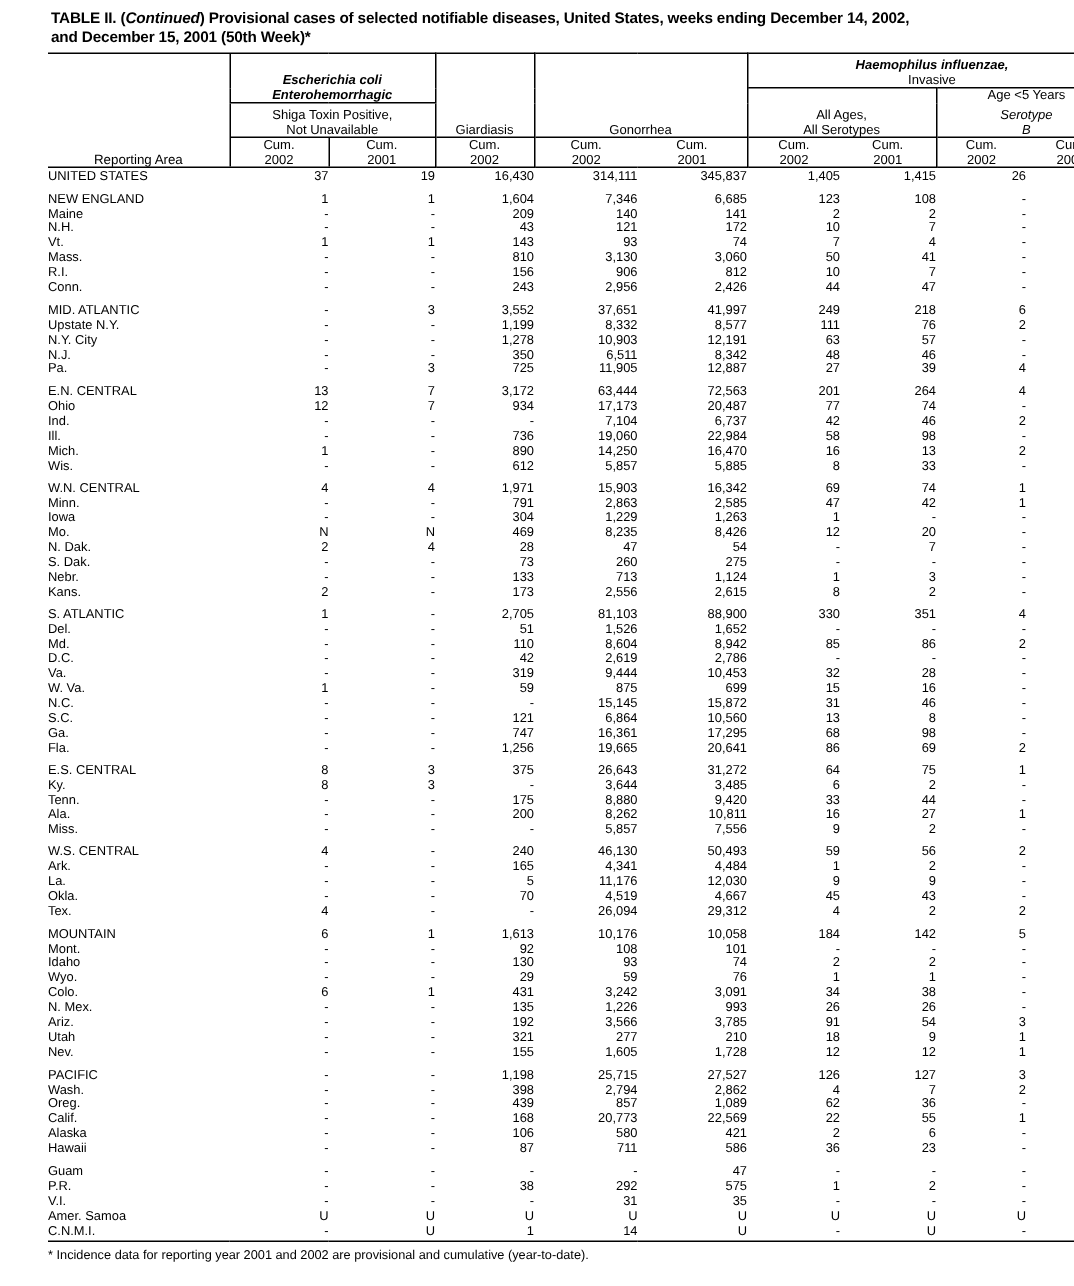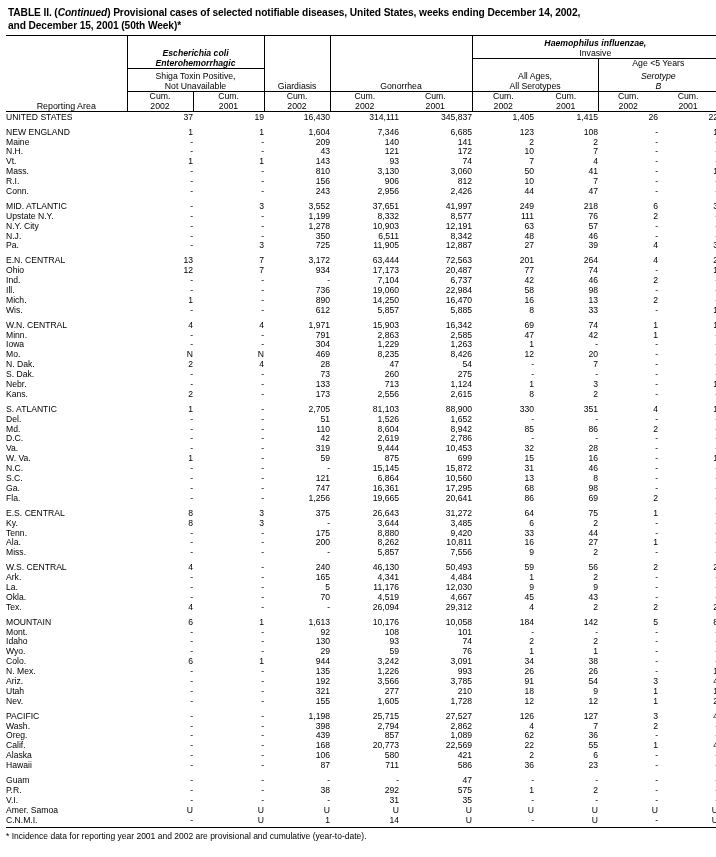--- a/index.html
+++ b/index.html
@@ -13,20 +13,21 @@
     font-family: "Liberation Sans", sans-serif;
     color: #000000;
     overflow: hidden;
   }
   .page {
     position: relative;
     width: 604px;
     height: 857px;
     padding: 4px;
     box-sizing: border-box;
+    margin-left: 26px;
   }
   .title {
     font-size: 10.2px;
     font-weight: bold;
     line-height: 12.6px;
     padding: 3px 4px 3px 4px;
     letter-spacing: -0.1px;
   }
   .title .ital {
     font-style: italic;
@@ -844,21 +845,21 @@
           <td class="num">76</td>
           <td class="num">1</td>
           <td class="num">1</td>
           <td class="num">-</td>
           <td class="num">-</td>
         </tr>
         <tr class="row">
           <td class="ra">Colo.</td>
           <td class="num">6</td>
           <td class="num">1</td>
-          <td class="num">944</td>
+          <td class="num">431</td>
           <td class="num">3,242</td>
           <td class="num">3,091</td>
           <td class="num">34</td>
           <td class="num">38</td>
           <td class="num">-</td>
           <td class="num">-</td>
         </tr>
         <tr class="row">
           <td class="ra">N. Mex.</td>
           <td class="num">-</td>

